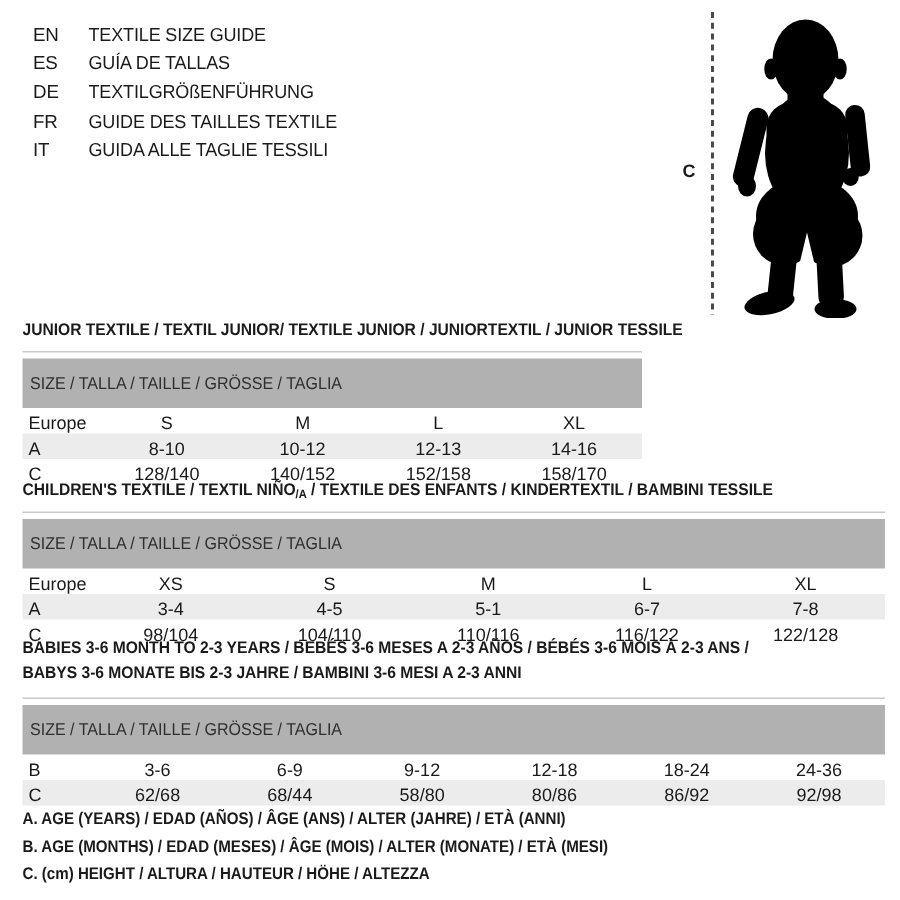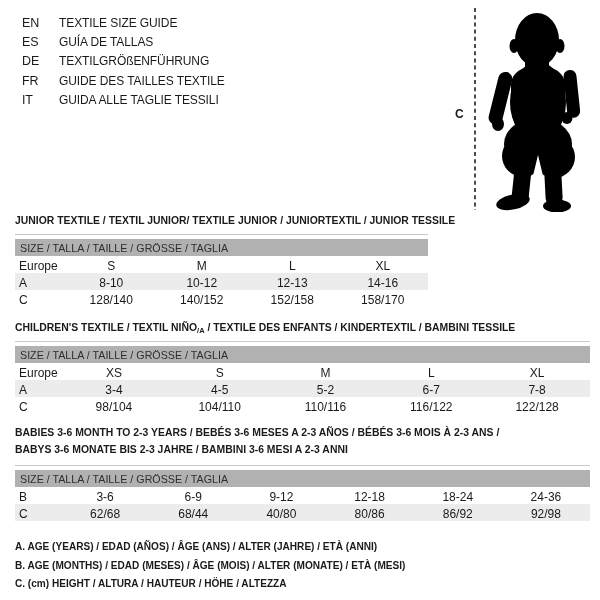--- a/index.html
+++ b/index.html
@@ -32,21 +32,21 @@
   #t1-title{top:212px}
   #t2-title{top:319px}
   #t3-title{top:424px}
   .sec-title sub{font-size:8px;vertical-align:-2px;font-weight:bold}
   
   .size-table{position:absolute;left:15px}
   #table1{top:234px;width:413px}
   #table2{top:341px;width:575px}
   #table3{top:465px;width:575px}
   .rule{height:1px;background:var(--c-rule);margin-bottom:4px}
-  .tbar{height:17px;background:var(--c-bar);display:flex;align-items:center;padding-left:5px;font-size:11.5px;color:#2e2e2e;white-space:nowrap}
+  .tbar{height:33px;background:var(--c-bar);display:flex;align-items:center;padding-left:5px;font-size:11.5px;color:#2e2e2e;white-space:nowrap}
   .tbar span{display:inline-block;transform:scaleX(0.93);transform-origin:left center}
   .trow{display:flex;height:17px;align-items:flex-end;font-size:12px}
   .trows > .trow:nth-child(even){background:var(--c-stripe)}
   .tlabel{padding-left:4px}
   #table1 .tlabel{width:51px}
   #table2 .tlabel,#table3 .tlabel{width:46px}
   .tcell{flex:1;text-align:center}
   
   .notes{position:absolute;left:15px;top:537px;font-weight:bold;font-size:11.2px;line-height:18.6px;white-space:nowrap;transform:scaleX(0.9);transform-origin:left top}
 </style>
@@ -146,21 +146,21 @@
       <div class="tcell">XS</div>
       <div class="tcell">S</div>
       <div class="tcell">M</div>
       <div class="tcell">L</div>
       <div class="tcell">XL</div>
     </div>
     <div class="trow">
       <div class="tlabel">A</div>
       <div class="tcell">3-4</div>
       <div class="tcell">4-5</div>
-      <div class="tcell">5-2</div>
+      <div class="tcell">5-1</div>
       <div class="tcell">6-7</div>
       <div class="tcell">7-8</div>
     </div>
     <div class="trow">
       <div class="tlabel">C</div>
       <div class="tcell">98/104</div>
       <div class="tcell">104/110</div>
       <div class="tcell">110/116</div>
       <div class="tcell">116/122</div>
       <div class="tcell">122/128</div>
@@ -184,21 +184,21 @@
       <div class="tcell">6-9</div>
       <div class="tcell">9-12</div>
       <div class="tcell">12-18</div>
       <div class="tcell">18-24</div>
       <div class="tcell">24-36</div>
     </div>
     <div class="trow">
       <div class="tlabel">C</div>
       <div class="tcell">62/68</div>
       <div class="tcell">68/44</div>
-      <div class="tcell">40/80</div>
+      <div class="tcell">58/80</div>
       <div class="tcell">80/86</div>
       <div class="tcell">86/92</div>
       <div class="tcell">92/98</div>
     </div>
   </div>
 </div>
 
 <div class="notes">
   <div>A. AGE (YEARS) / EDAD (AÑOS) / ÂGE (ANS) / ALTER (JAHRE) / ETÀ (ANNI)</div>
   <div>B. AGE (MONTHS) / EDAD (MESES) / ÂGE (MOIS) / ALTER (MONATE) / ETÀ (MESI)</div>

